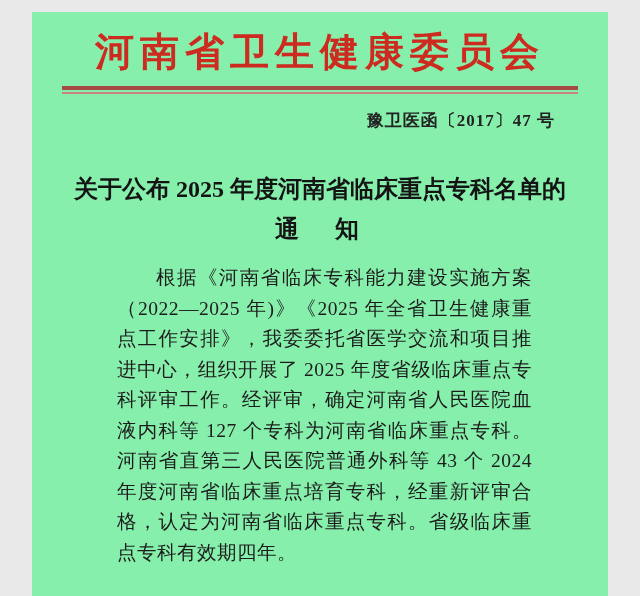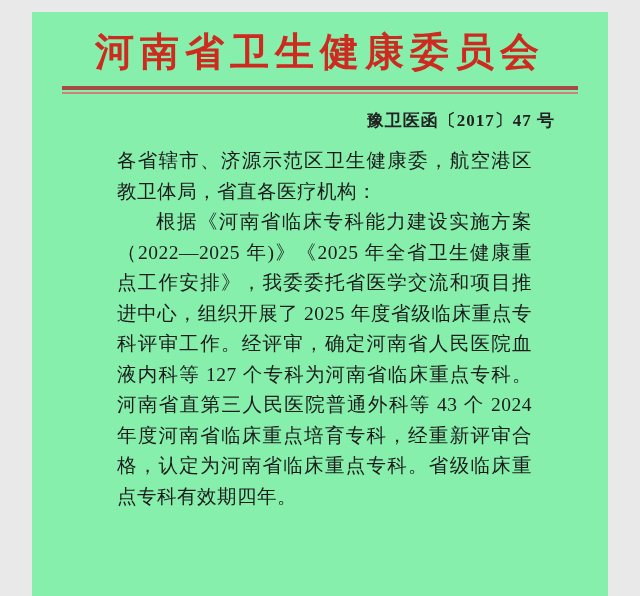--- a/index.html
+++ b/index.html
@@ -84,20 +84,23 @@
 
   <div class="agency">河南省卫生健康委员会</div>
 
   <div class="rule">
     <div class="rule-thick"></div>
     <div class="rule-thin"></div>
   </div>
 
   <div class="docnum">豫卫医函〔2017〕47 号</div>
 
+  <div class="title-block">
+    <div class="title-line1">关于公布 2025 年度河南省临床重点专科名单的</div>
+    <div class="title-line2">通　知</div>
+  </div>
 
   <div class="doc-body">
-    <p class="salutation">各省辖市、济源示范区卫生健康委，航空港区教卫体局，省直各医疗机构：</p>
     <p class="para">根据《河南省临床专科能力建设实施方案（2022—2025 年)》《2025 年全省卫生健康重点工作安排》，我委委托省医学交流和项目推进中心，组织开展了 2025 年度省级临床重点专科评审工作。经评审，确定河南省人民医院血液内科等 127 个专科为河南省临床重点专科。河南省直第三人民医院普通外科等 43 个 2024 年度河南省临床重点培育专科，经重新评审合格，认定为河南省临床重点专科。省级临床重点专科有效期四年。</p>
 
   </div>
 
 </div>
 
 </body></html>

